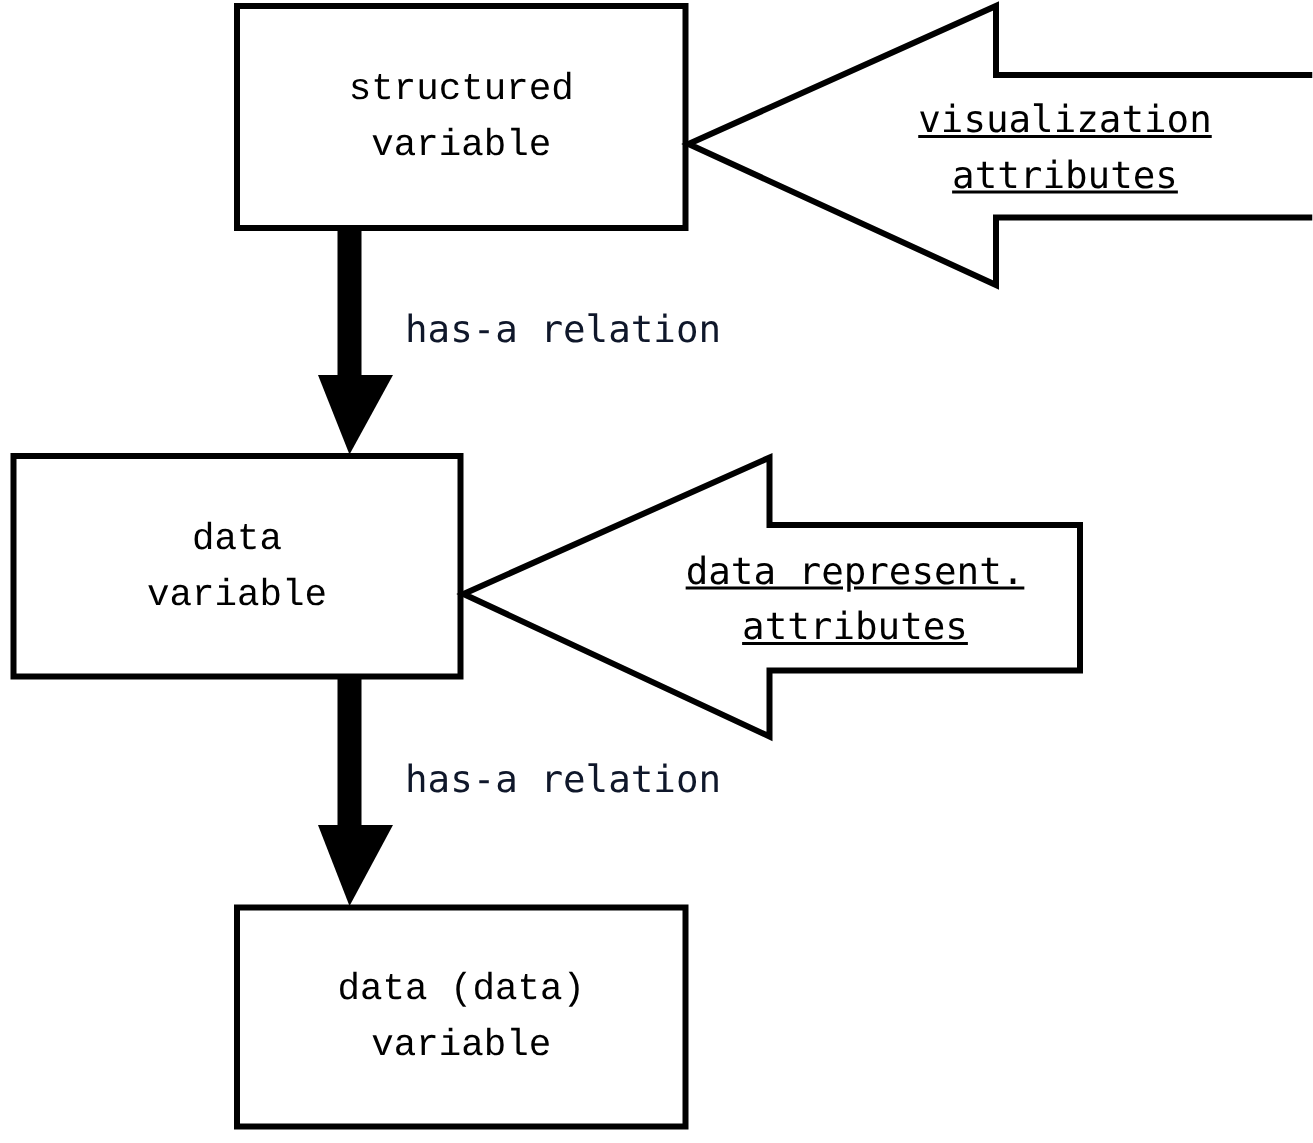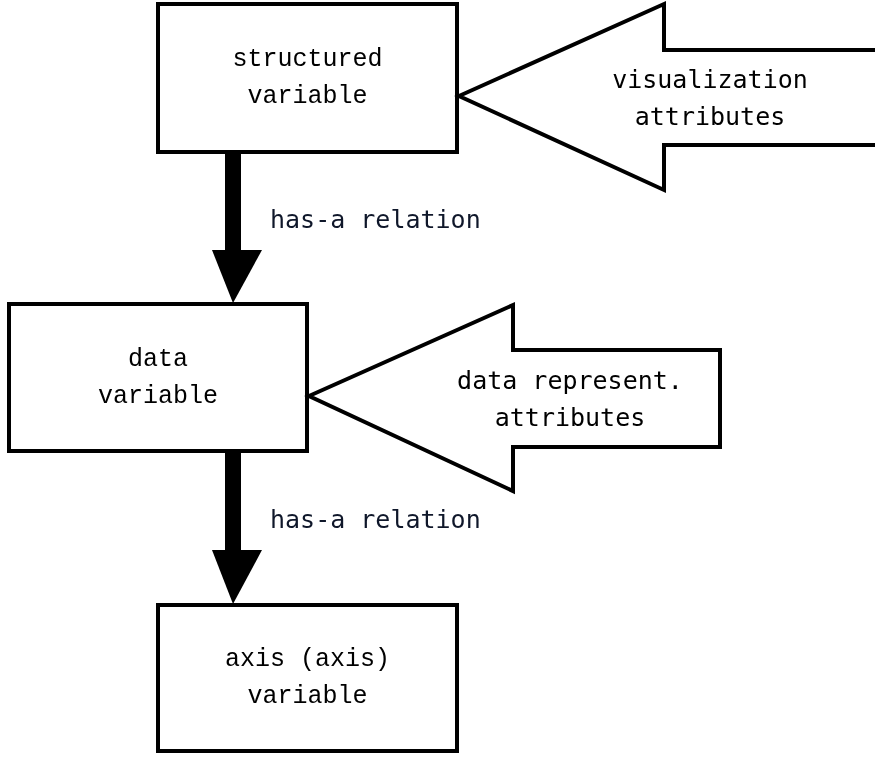--- a/index.html
+++ b/index.html
@@ -49,20 +49,21 @@
     display: flex;
     flex-direction: column;
     align-items: center;
     justify-content: center;
     font-family: "DejaVu Sans Mono", "Liberation Mono", monospace;
     font-size: 25px;
     line-height: 37px;
     color: #000000;
     white-space: pre;
     text-align: center;
+    text-decoration: underline;
   }
 </style>
 </head>
 <body>
 
 <div id="canvas">
 
   <svg class="svg-layer" viewBox="0 0 875 762">
 
     <rect x="158" y="4" width="299" height="148" fill="#ffffff" stroke="#000000" stroke-width="4"></rect>
@@ -91,21 +92,21 @@
     <span>structured</span>
     <span>variable</span>
   </div>
 
   <div class="box-label" style="left:9px; top:304px; width:298px; height:147px;">
     <span>data</span>
     <span>variable</span>
   </div>
 
   <div class="box-label" style="left:158px; top:605px; width:299px; height:146px;">
-    <span>axis (axis)</span>
+    <span>data (data)</span>
     <span>variable</span>
   </div>
 
   <div class="arrow-label" style="left:560px; top:50px; width:300px; height:95px;">
     <span>visualization</span>
     <span>attributes</span>
   </div>
 
   <div class="arrow-label" style="left:420px; top:350px; width:300px; height:97px;">
     <span>data represent.</span>

